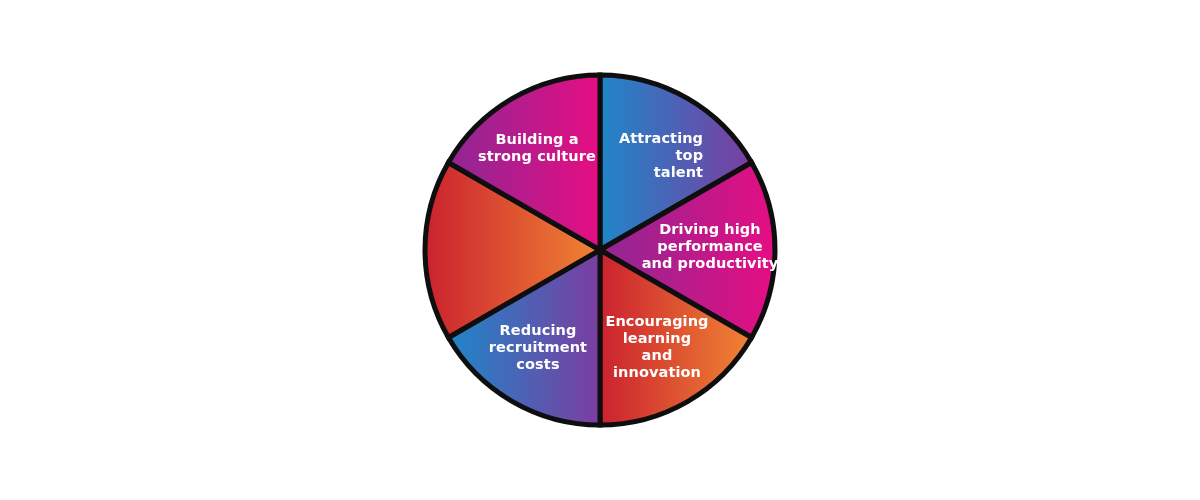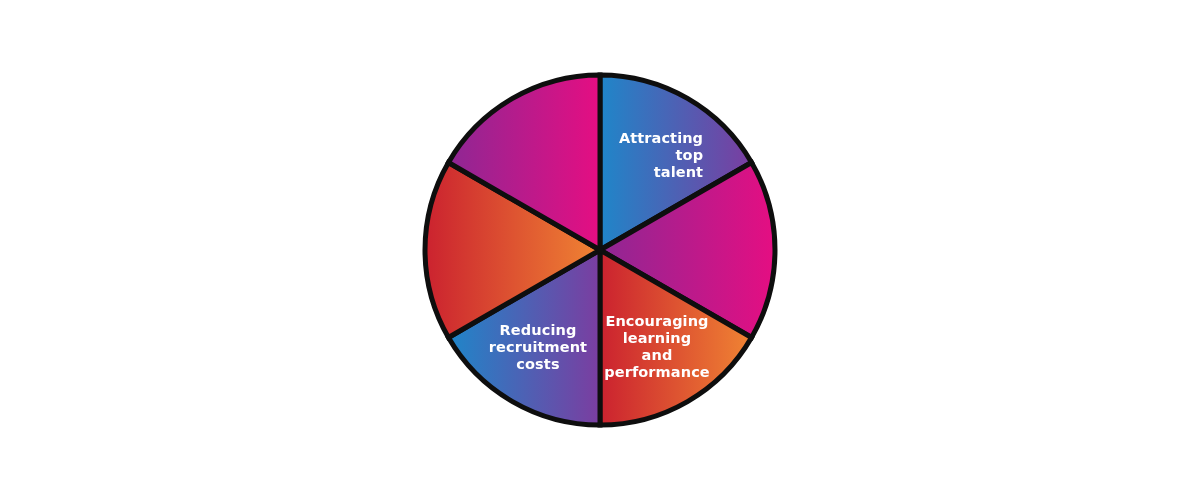--- a/index.html
+++ b/index.html
@@ -69,25 +69,30 @@
 
     <path d="M 600 250 L 448.45 337.5 A 175 175 0 0 1 448.45 162.5 Z" fill="url(#grad-red-orange)" stroke-width="5" stroke="#0e0e0e"></path>
 
     <path d="M 600 250 L 448.45 162.5 A 175 175 0 0 1 600 75 Z" fill="url(#grad-purple-magenta)" stroke-width="5" stroke="#0e0e0e"></path>
   </svg>
 
   <div class="seg-label lbl-attracting">Attracting
 top
 talent</div>
 
+  <div class="seg-label lbl-driving">Driving high
+performance
+and productivity</div>
 
   <div class="seg-label lbl-encouraging">Encouraging
 learning
 and
-performance</div>
+innovation</div>
 
   <div class="seg-label lbl-reducing">Reducing
 recruitment
 costs</div>
 
 
+  <div class="seg-label lbl-building">Building a
+strong culture</div>
 
 </div>
 
 </body></html>

